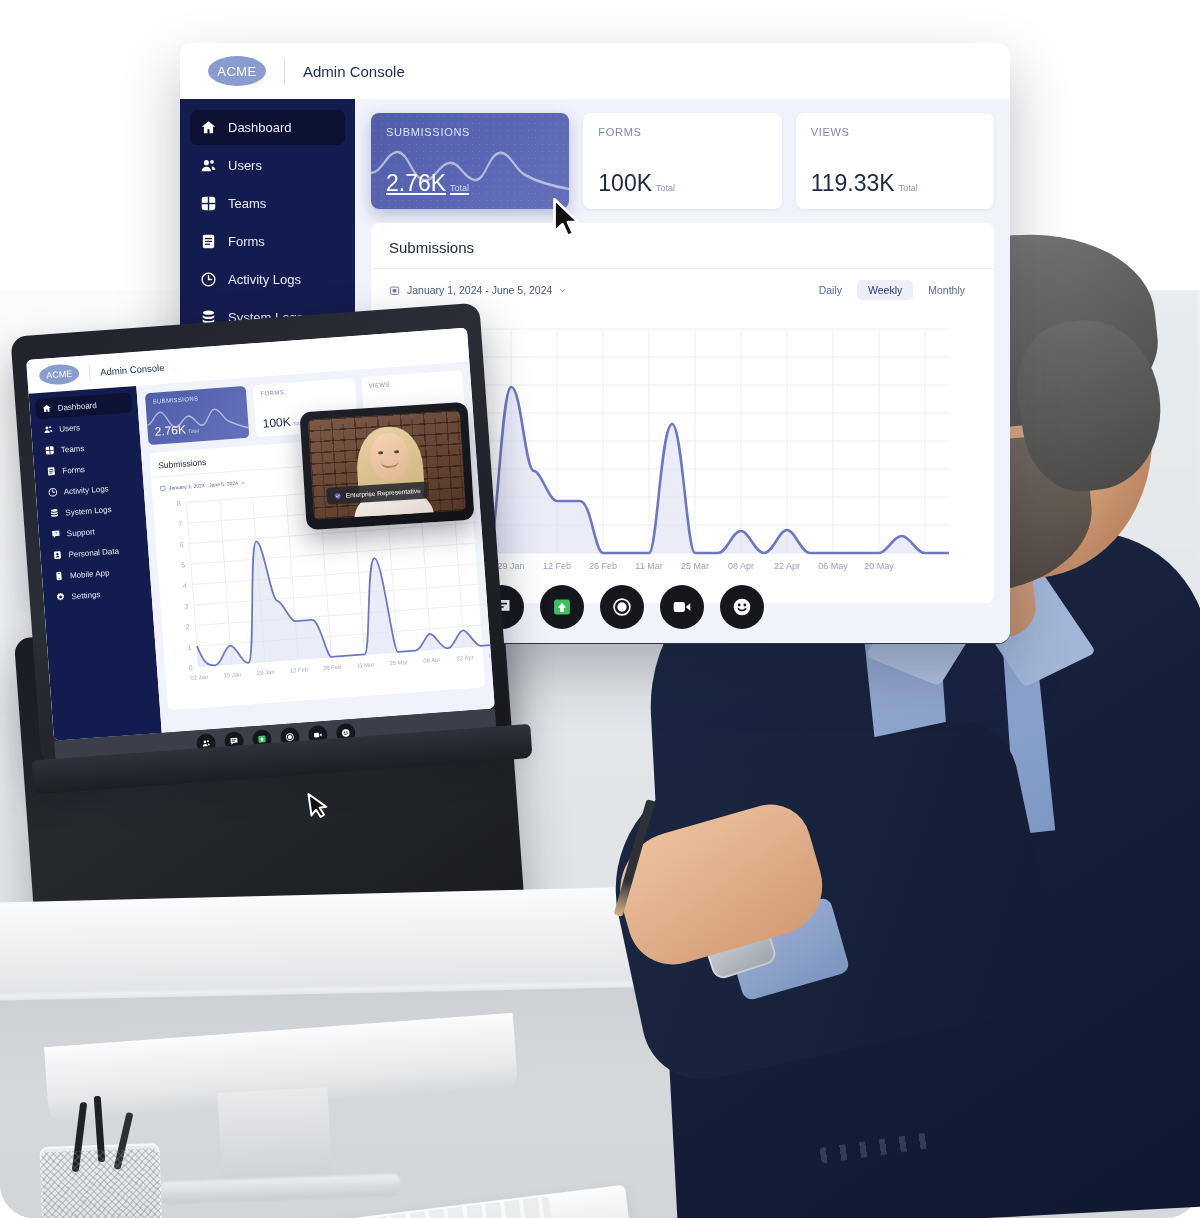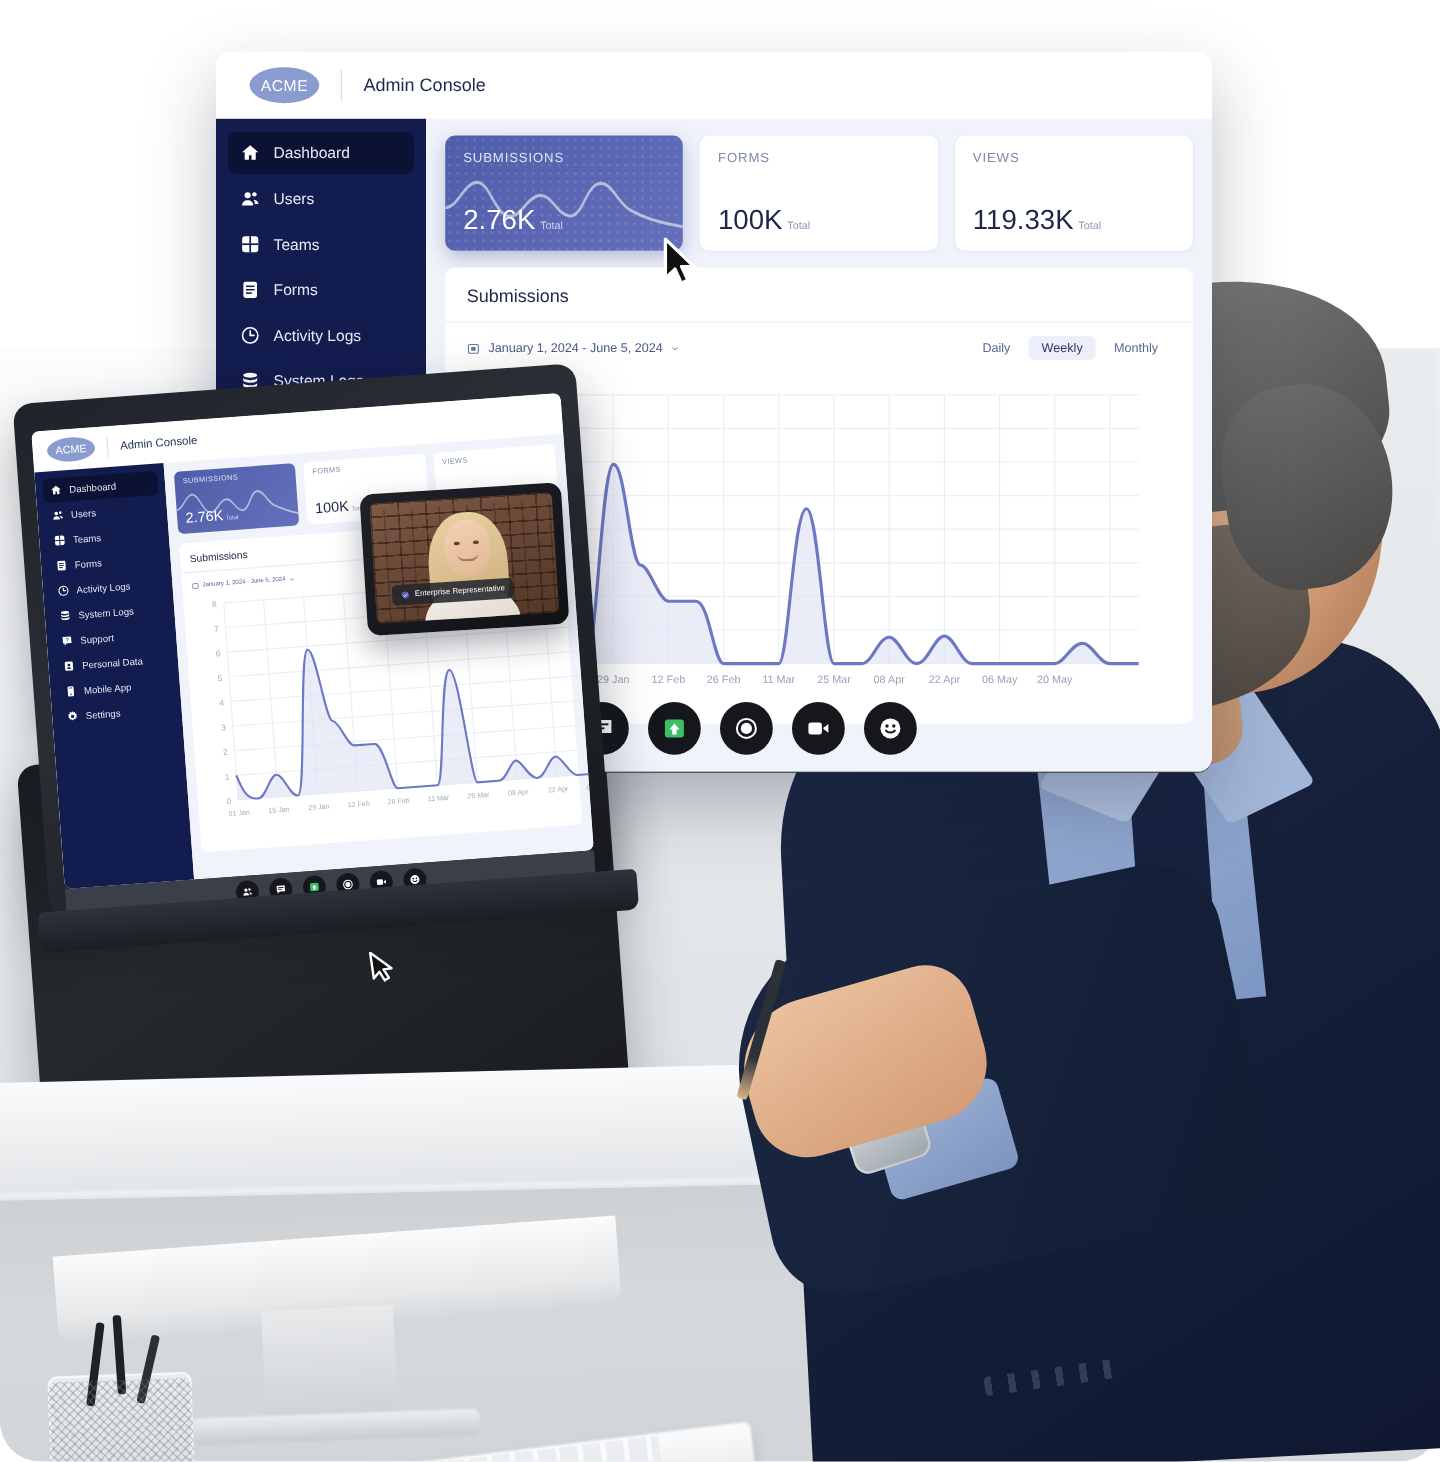--- a/index.html
+++ b/index.html
@@ -290,21 +290,21 @@
   .card.primary {
     background: linear-gradient(135deg,#4f5ea8 0%,#5a66b3 50%,#6470bb 100%);
     box-shadow: 0 6px 16px rgba(50,62,130,.30);
   }
   .card-label { font-size: 11px; letter-spacing: .7px; color: #7d88ad; }
   .card.primary .card-label { color: #dfe4f6; }
   .card-value {
     position: absolute; left: 15px; bottom: 12px;
     font-size: 23px; color: #1d2748; font-weight: 500;
   }
-  .card.primary .card-value { color: #fff; }
+  .card.primary .card-value { color: #fff; text-decoration: underline; }
   .card-sub { font-size: 9px; color: #8e97b6; margin-left: 4px; font-weight: 400; }
   .card.primary .card-sub { color: #cfd6f0; }
   .spark { position: absolute; left: 0; top: 26px; width: 100%; height: 60px; }
   .card-dots {
     position: absolute; inset: 0;
     background-image: radial-gradient(rgba(255,255,255,.16) 0.8px, transparent 0.9px);
     background-size: 7px 7px; pointer-events: none;
   }
 
   .chart-panel {

